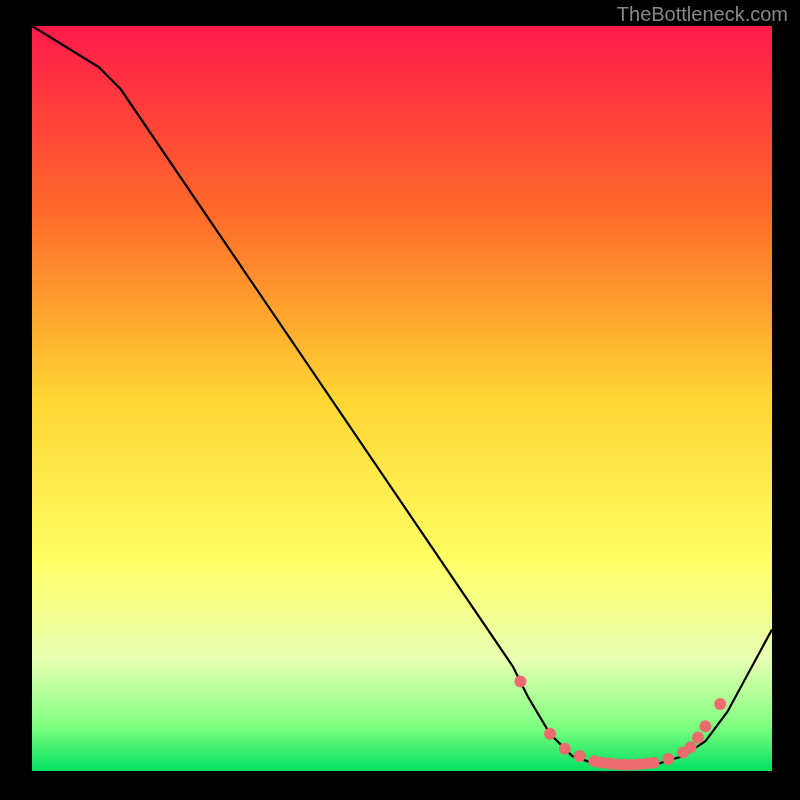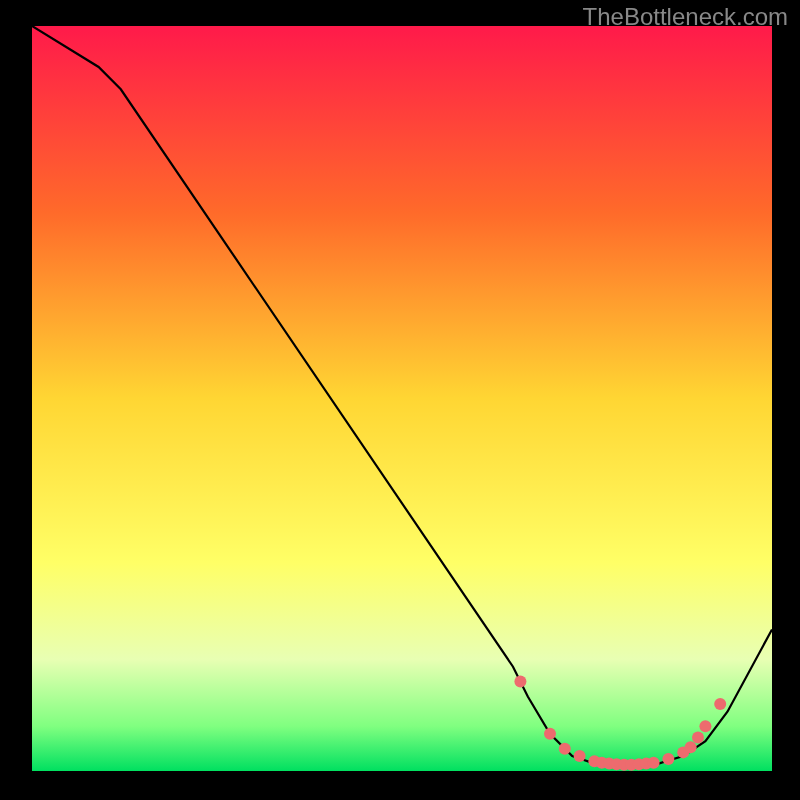--- a/index.html
+++ b/index.html
@@ -14,21 +14,21 @@
   .chart-container {
     position: relative;
     width: 800px;
     height: 800px;
   }
   .attribution {
     position: absolute;
     top: 3px;
     right: 12px;
     color: #888;
-    font-size: 24px;
+    font-size: 20px;
     font-weight: normal;
     z-index: 10;
   }
   .plot-area {
     position: absolute;
     left: 32px;
     top: 26px;
     width: 740px;
     height: 745px;
   }

